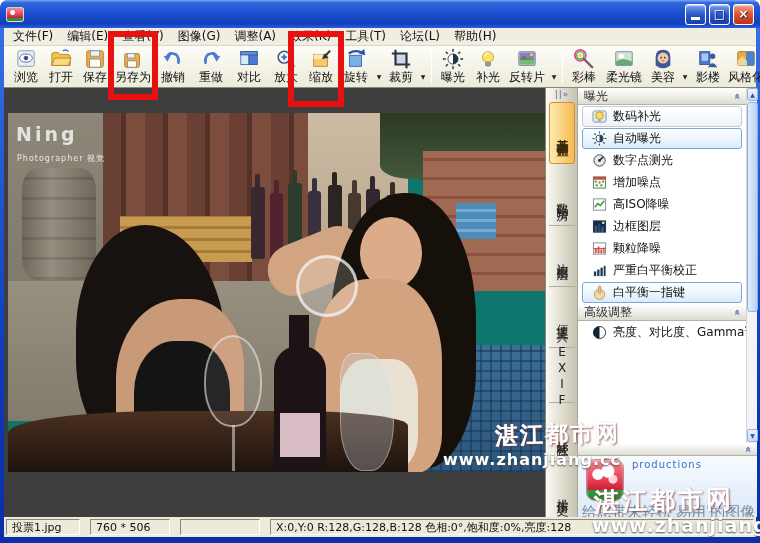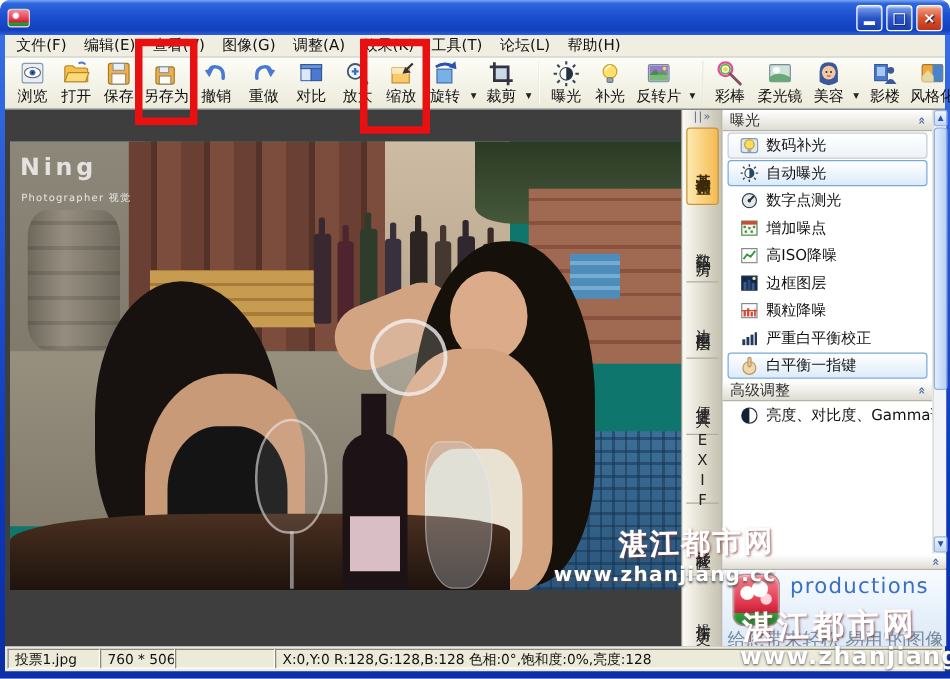--- a/index.html
+++ b/index.html
@@ -64,24 +64,24 @@
   .sarrow{position:absolute;left:0;width:11px;height:13px;background:linear-gradient(180deg,#eef4fd,#c6d8f5);border:1px solid #98b4e4;border-radius:2px;
     font-size:6px;color:#2a52a8;text-align:center;line-height:12px}
   .sthumb{position:absolute;top:14px;left:0;width:11px;height:210px;background:linear-gradient(90deg,#e2eefc,#b8d0f4);border:1px solid #90b0e0;border-radius:3px}
   .banner-region{position:absolute;left:32px;top:355px;width:179px;height:74px}
   .banner{position:absolute;left:0;top:13px;width:179px;height:61px;background:linear-gradient(180deg,#f7fbff,#dce9f8);padding:3px 0 0 8px;display:flex;gap:8px}
   .bicon{width:38px;height:42px;border-radius:9px;border:1px solid #b09090;box-shadow:inset 0 1px 2px rgba(255,255,255,.6);
     background:radial-gradient(circle at 30% 36%,#fff 5px,transparent 6px),radial-gradient(circle at 58% 28%,#fff 6px,transparent 7px),
       radial-gradient(circle at 72% 48%,#ffd4da 4px,transparent 5px),
       linear-gradient(180deg,#f5838f 0%,#e23850 55%,#c51f35 76%,#2f9e3d 76%,#27862f 100%)}
   .btitle{font-size:16px;font-weight:bold;color:#1a1a1a;margin-top:3px;white-space:nowrap}
-  .bsub{font-size:17px;color:#3b6fc4;letter-spacing:1px}
+  .bsub{font-size:10px;color:#3b6fc4;letter-spacing:1px}
   .bslogan{position:absolute;left:4px;top:47px;width:172px;font-size:15px;color:#7a8a9a;white-space:nowrap;overflow:hidden}
   
-  .statusbar{position:absolute;left:4px;top:517px;width:752px;height:20px;background:#ecead9;display:flex;gap:0;padding:2px;font-size:11px;color:#111}
+  .statusbar{position:absolute;left:4px;top:517px;width:752px;height:20px;background:#ecead9;display:flex;gap:10px;padding:2px;font-size:11px;color:#111}
   .scell{border:1px solid;border-color:#8a887c #fff #fff #8a887c;padding:0 5px;display:flex;align-items:center;white-space:nowrap;overflow:hidden}
   
   .redbox{position:absolute;border:6px solid #e81010;z-index:50}
   #redbox1{left:108px;top:31px;width:50px;height:69px}
   #redbox2{left:288px;top:31px;width:56px;height:76px}
 </style>
 </head>
 <body>
 
 <div id="app">
@@ -536,21 +536,21 @@
         <div>
           <div class="bsub">productions</div>
         </div>
         <div class="bslogan">给您带来轻松'易用'的图像处理体验</div>
       </div>
     </div>
   </div>
 
   <div class="statusbar">
     <div class="scell" style="width:74px">投票1.jpg</div>
-    <div class="scell" style="width:60px">760 * 506</div>
+    <div class="scell" style="width:80px">760 * 506</div>
     <div class="scell" style="width:80px"></div>
     <div class="scell" style="flex:1">X:0,Y:0 R:128,G:128,B:128 色相:0°,饱和度:0%,亮度:128</div>
   </div>
 
   <div class="redbox" id="redbox1"></div>
   <div class="redbox" id="redbox2"></div>
 
   <div class="wm-title" id="win-wm-title">湛江都市网</div>
   <div class="wm-url" id="win-wm-url">www.zhanjiang.cc</div>
 </div>

